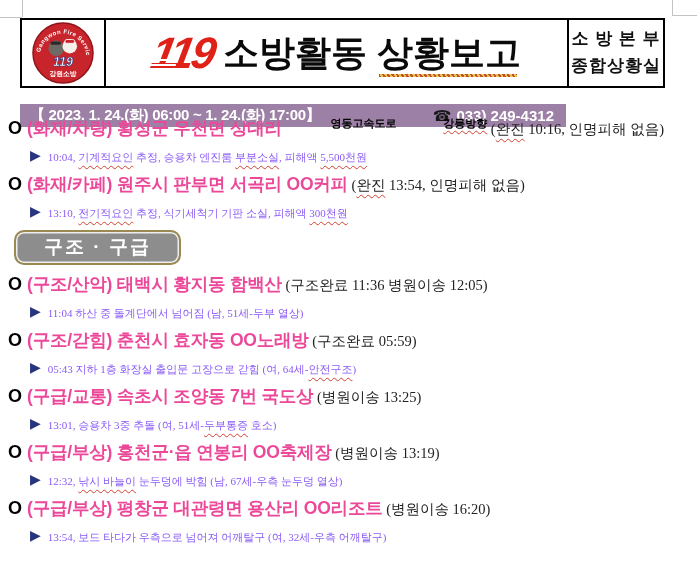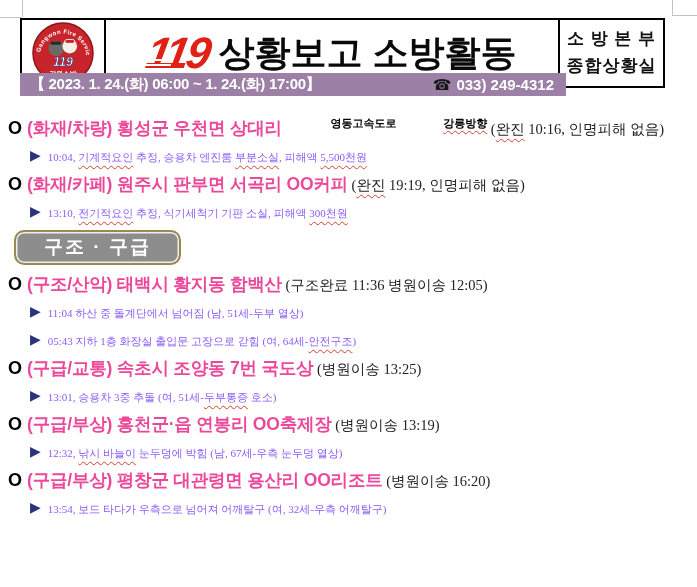--- a/index.html
+++ b/index.html
@@ -11,39 +11,39 @@
   #gl-tl-h{left:0;top:17px;width:22px;height:1px;}
   #gl-tr-v{left:672px;top:0;width:1px;height:15px;}
   #gl-tr-h{left:672px;top:15px;width:25px;height:1px;}
 
   
   #header-table{position:absolute;left:20px;top:18px;width:645px;height:70px;
     border:2px solid #000;box-sizing:border-box;display:flex;background:#fff;}
   #logo-cell{width:84px;border-right:2px solid #000;box-sizing:border-box;
     display:flex;align-items:center;justify-content:center;}
   #title-cell{flex:1;display:flex;align-items:center;justify-content:center;gap:10px;}
-  #office-cell{width:105px;border-left:2px solid #000;box-sizing:border-box;
+  #office-cell{width:96px;border-left:2px solid #000;box-sizing:border-box;
     display:flex;flex-direction:column;align-items:center;justify-content:center;gap:4px;}
   .office-line{font-size:17px;font-weight:600;color:#111;letter-spacing:1px;line-height:1.35;}
 
   .num119{position:relative;display:inline-block;color:#df2118;
     font-family:"Liberation Sans",sans-serif;font-size:44px;font-weight:900;
     font-style:italic;transform:skewX(-10deg);line-height:1;letter-spacing:-3px;}
   .num119::after{content:'';position:absolute;left:0;bottom:9px;width:26px;height:2px;
     background:#fff;}
   .num119::before{content:'';position:absolute;left:0;bottom:14px;width:22px;height:2px;
     background:#fff;}
   .title-part{font-size:36px;font-weight:900;color:#0a0a0a;letter-spacing:0px;
     font-family:"Liberation Sans",sans-serif;line-height:1;}
   #title-part2{position:relative;}
   #title-part2::after{content:'';position:absolute;left:2px;right:4px;bottom:-6px;height:3px;
     background:repeating-linear-gradient(60deg,#c0512f 0 2px,#e6c44f 2px 4px);}
 
   
-  #info-bar{position:absolute;left:20px;top:73px;width:546px;height:23px;background:#9d80a5;
+  #info-bar{position:absolute;left:20px;top:104px;width:546px;height:23px;background:#9d80a5;
     display:flex;align-items:center;justify-content:space-between;box-sizing:border-box;
     padding:0 12px 0 10px;}
   #period-text{color:#fff;font-weight:700;font-size:15px;letter-spacing:-0.3px;white-space:nowrap;}
   #phone-wrap{display:flex;align-items:center;gap:5px;white-space:nowrap;}
   #phone-icon{color:#18181a;font-size:15px;line-height:1;}
   #phone-number{color:#fff;font-weight:700;font-size:15px;}
 
   
   #report-body{position:absolute;left:0;top:114px;width:697px;}
   .section-head-wrap{margin:4px 0 5px 14px;}
@@ -95,45 +95,46 @@
         <circle cx="25" cy="27" r="8" fill="#6e6a66"></circle>
         <circle cx="39" cy="25" r="7.5" fill="#f5f1ea"></circle>
         <rect x="34" y="18" width="10" height="4" rx="2" fill="#c8242b" stroke="#fff" stroke-width="0.8"></rect>
         <rect x="19" y="20" width="11" height="3.5" rx="1.7" fill="#2a2a2a"></rect>
         <text x="32" y="45" text-anchor="middle" font-size="13" fill="#ffffff" font-style="italic" font-weight="900" font-family="Liberation Sans, sans-serif" stroke="#27357e" stroke-width="0.6">119</text>
         <text x="32" y="56" text-anchor="middle" font-size="7" fill="#ffffff" font-weight="bold" font-family="Liberation Sans, sans-serif">강원소방</text>
       </svg>
     </div>
     <div id="title-cell">
       <span class="num119">119</span>
+      <span class="title-part">소방활동</span>
       <span class="title-part" id="title-part2">상황보고</span>
-      <span class="title-part">소방활동</span>
     </div>
     <div id="office-cell">
       <span class="office-line">소 방 본 부</span>
       <span class="office-line">종합상황실</span>
     </div>
   </div>
 
   <div id="info-bar">
     <span id="period-text">【 2023. 1. 24.(화) 06:00 ~ 1. 24.(화) 17:00】</span>
     <span id="phone-wrap">
       <span id="phone-icon">☎</span>
       <span id="phone-number">033) 249-4312</span>
     </span>
   </div>
 
   <div id="report-body">
       <div class="line main"><span class="bullet-o">O</span><span class="seg-bold">(화재/차량) 횡성군 우천면 상대리 </span><span class="seg-sup">영동고속도로 </span><span class="seg-sup seg-wavy">강릉방향</span><span class="seg-paren"> (</span><span class="seg-paren seg-wavy">완진</span><span class="seg-paren"> 10:16, 인명피해 없음)</span></div>
       <div class="line sub"><span class="arrow">▶</span><span class="seg-text">10:04, </span><span class="seg-text seg-wavy">기계적요인</span><span class="seg-text"> 추정, 승용차 엔진룸 </span><span class="seg-text seg-wavy">부분소실</span><span class="seg-text">, 피해액 </span><span class="seg-text seg-wavy">5,500천원</span></div>
-      <div class="line main"><span class="bullet-o">O</span><span class="seg-bold">(화재/카페) 원주시 판부면 서곡리 OO커피</span><span class="seg-paren"> (</span><span class="seg-paren seg-wavy">완진</span><span class="seg-paren"> 19:19, 인명피해 없음)</span></div>
+      <div class="line main"><span class="bullet-o">O</span><span class="seg-bold">(화재/카페) 원주시 판부면 서곡리 OO커피</span><span class="seg-paren"> (</span><span class="seg-paren seg-wavy">완진</span><span class="seg-paren"> 13:54, 인명피해 없음)</span></div>
       <div class="line sub"><span class="arrow">▶</span><span class="seg-text">13:10, </span><span class="seg-text seg-wavy">전기적요인</span><span class="seg-text"> 추정, 식기세척기 기판 소실, 피해액 </span><span class="seg-text seg-wavy">300천원</span></div>
       <div class="section-head-wrap"><div class="section-header">구조 · 구급</div></div>
       <div class="line main"><span class="bullet-o">O</span><span class="seg-bold">(구조/산악) 태백시 황지동 함백산</span><span class="seg-paren"> (구조완료 11:36 병원이송 12:05)</span></div>
       <div class="line sub"><span class="arrow">▶</span><span class="seg-text">11:04 하산 중 돌계단에서 넘어짐 (남, 51세-두부 열상)</span></div>
+      <div class="line main"><span class="bullet-o">O</span><span class="seg-bold">(구조/갇힘) 춘천시 효자동 OO노래방</span><span class="seg-paren"> (구조완료 05:59)</span></div>
       <div class="line sub"><span class="arrow">▶</span><span class="seg-text">05:43 지하 1층 화장실 출입문 고장으로 갇힘 (여, 64세-</span><span class="seg-text seg-wavy">안전구조</span><span class="seg-text">)</span></div>
       <div class="line main"><span class="bullet-o">O</span><span class="seg-bold">(구급/교통) 속초시 조양동 7번 국도상</span><span class="seg-paren"> (병원이송 13:25)</span></div>
       <div class="line sub"><span class="arrow">▶</span><span class="seg-text">13:01, 승용차 3중 추돌 (여, 51세-</span><span class="seg-text seg-wavy">두부통증</span><span class="seg-text"> 호소)</span></div>
       <div class="line main"><span class="bullet-o">O</span><span class="seg-bold">(구급/부상) 홍천군·읍 연봉리 OO축제장</span><span class="seg-paren"> (병원이송 13:19)</span></div>
       <div class="line sub"><span class="arrow">▶</span><span class="seg-text">12:32, </span><span class="seg-text seg-wavy">낚시 바늘이</span><span class="seg-text"> 눈두덩에 박힘 (남, 67세-우측 눈두덩 열상)</span></div>
       <div class="line main"><span class="bullet-o">O</span><span class="seg-bold">(구급/부상) 평창군 대관령면 용산리 OO리조트</span><span class="seg-paren"> (병원이송 16:20)</span></div>
       <div class="line sub"><span class="arrow">▶</span><span class="seg-text">13:54, 보드 타다가 우측으로 넘어져 어깨탈구 (여, 32세-우측 어깨탈구)</span></div>
     </div>
 
 </div>

